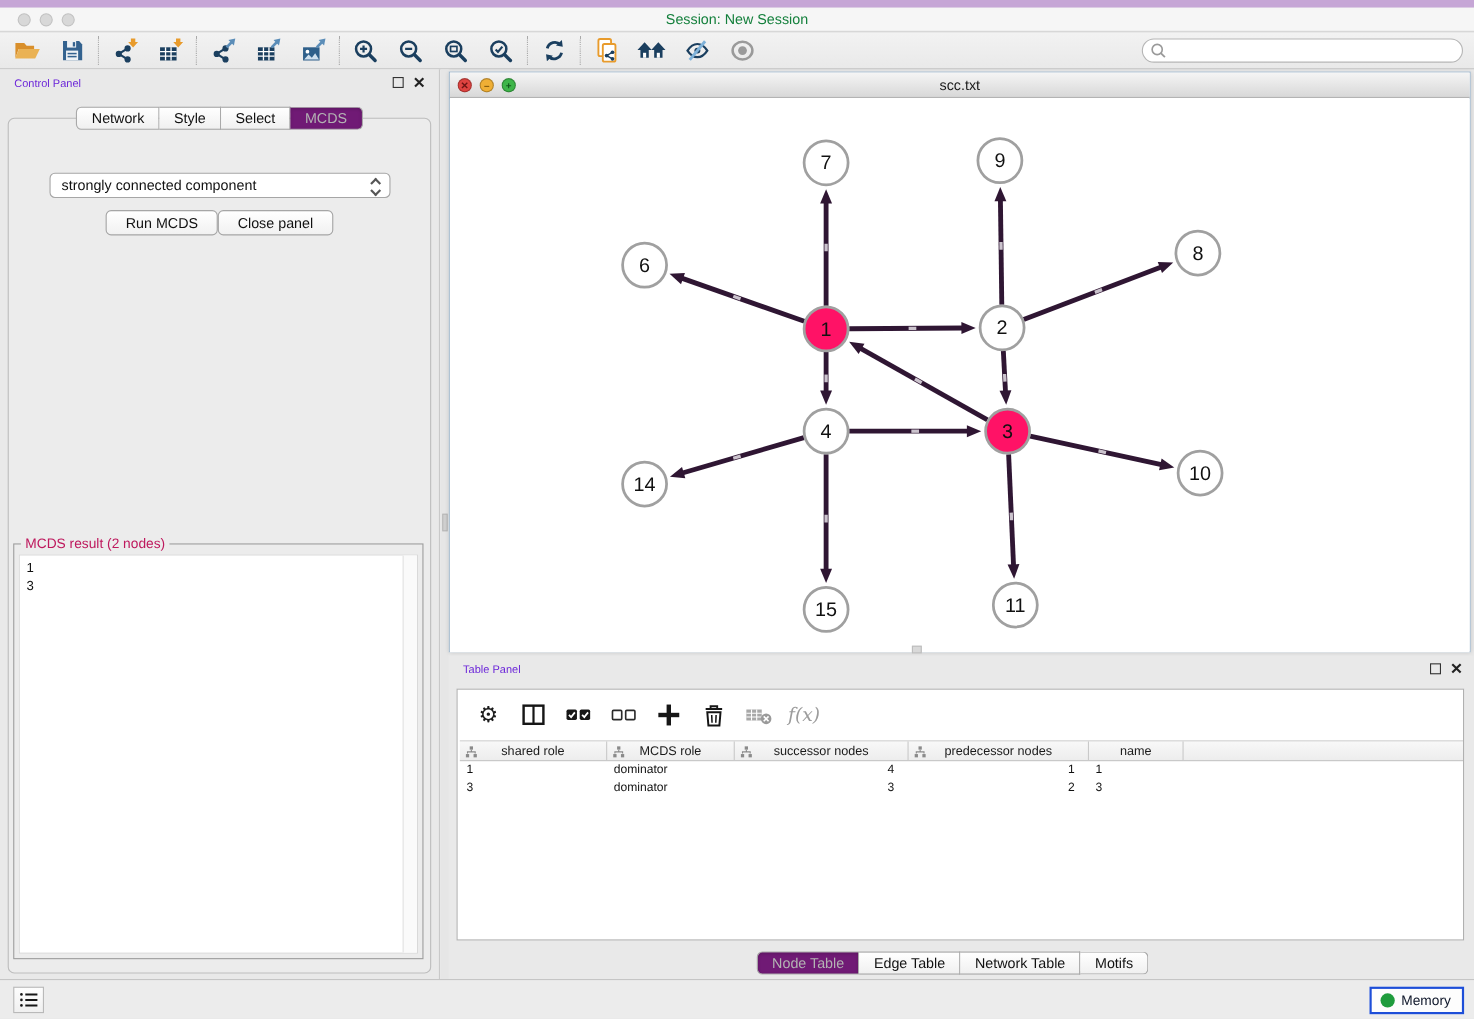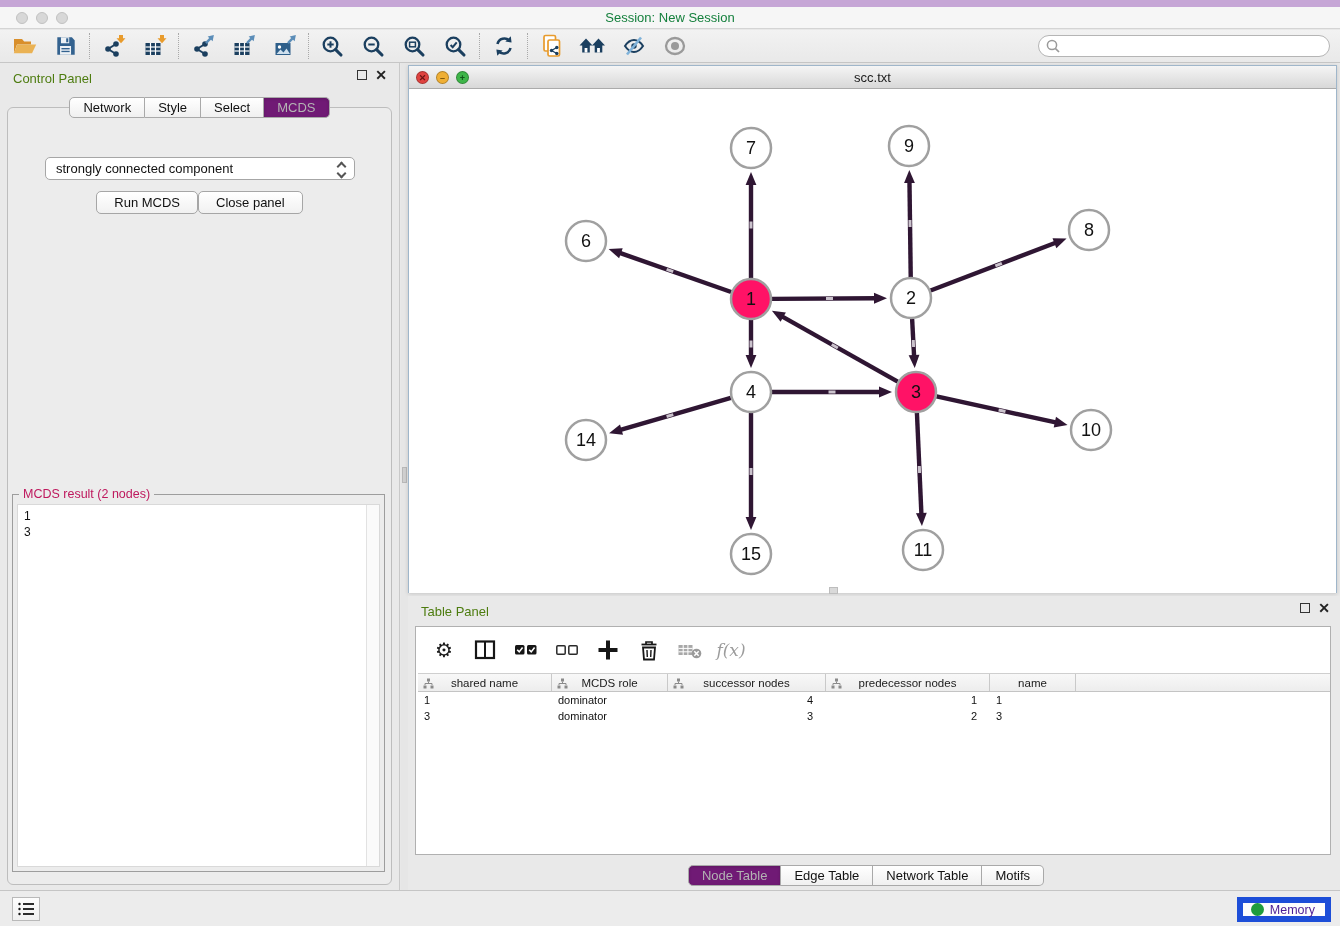--- a/index.html
+++ b/index.html
@@ -18,21 +18,21 @@
   
   .toolbar { position:absolute; top:30px; left:0; right:0; height:33px; background:linear-gradient(#f2f2f2,#e9e9e9); border-bottom:1px solid #c6c6c6; display:flex; align-items:center; padding-left:4px; }
   .tbtn { width:41px; height:28px; display:flex; align-items:center; justify-content:center; background:transparent; border:none; cursor:default; }
   .tsep { width:1px; height:26px; border-left:1px dotted #a9a9a9; margin:0 3px; }
   .search-field { position:absolute; right:10px; top:5px; width:292px; height:22px; background:#fff; border:1px solid #b5b5b5; border-radius:11px; display:flex; align-items:center; padding-left:6px; }
   .search-field input { border:none; outline:none; flex:1; font-size:12px; background:transparent; height:18px; }
 
   
   .control-panel { position:absolute; left:0; top:63px; width:400px; bottom:36px; background:#e9e9e9; border-right:1px solid #c9c9c9; }
   .panel-header { position:relative; height:28px; }
-  .panel-header .ptitle { position:absolute; left:13px; top:8px; font-size:13px; color:#4d7c0f; }
+  .panel-header .ptitle { position:absolute; left:13px; top:8px; font-size:10px; color:#6d28d9; }
   .panel-icons { position:absolute; right:12px; top:7px; display:flex; gap:8px; align-items:center; }
   .float-icon { width:10px; height:10px; border:1.6px solid #333; display:inline-block; }
   .close-x { font-size:14px; font-weight:bold; color:#222; line-height:10px; }
   .seg-row { position:absolute; left:0; right:0; display:flex; justify-content:center; z-index:3; }
   .cp-tabs { top:34px; }
   .seg-btn { height:21px; padding:0 13px; font-family:"Liberation Sans",sans-serif; font-size:13px; color:#111; background:linear-gradient(#ffffff,#f0f0f0); border:1px solid #a9a9a9; border-left:none; cursor:default; }
   .seg-btn:first-child { border-left:1px solid #a9a9a9; border-radius:5px 0 0 5px; }
   .seg-btn:last-child { border-radius:0 5px 5px 0; }
   .seg-btn.active { background:#701a75; color:#b3b3b3; box-shadow:inset 0 1px 3px rgba(0,0,0,.18); }
   .tab-content { position:absolute; left:7px; right:7px; top:44px; bottom:5px; background:#ececec; border:1px solid #bdbdbd; border-radius:6px; }
@@ -78,21 +78,21 @@
   .thead { display:flex; height:19px; background:linear-gradient(#f8f8f8,#ededed); border-top:1px solid #cfcfcf; border-bottom:1px solid #c4c4c4; }
   .th { position:relative; border-right:1px solid #c9c9c9; font-size:11.5px; color:#1a1a1a; display:flex; align-items:center; justify-content:center; }
   .th .hicon { position:absolute; left:5px; top:4px; }
   .trow { display:flex; height:16px; }
   .td { font-size:11px; color:#111; line-height:16px; overflow:hidden; white-space:nowrap; }
   .tp-tabs { bottom:4px; }
 
   
   .status-bar { position:absolute; bottom:0; left:0; right:0; height:36px; background:#ececec; border-top:1px solid #c5c5c5; }
   .list-btn { position:absolute; left:12px; top:6px; width:28px; height:24px; background:linear-gradient(#fdfdfd,#f0f0f0); border:1px solid #b9b9b9; display:flex; align-items:center; justify-content:center; }
-  .memory-btn { position:absolute; right:9px; top:6px; height:25px; padding:0 10px 0 8px; background:#fdfdfd; border:6px solid #1d4ed8; display:flex; align-items:center; gap:6px; font-size:12.5px; color:#4c1d95; }
+  .memory-btn { position:absolute; right:9px; top:6px; height:25px; padding:0 10px 0 8px; background:#fdfdfd; border:2px solid #1d4ed8; display:flex; align-items:center; gap:6px; font-size:12.5px; color:#0f172a; }
   .mem-dot { width:13px; height:13px; border-radius:50%; }
 </style>
 </head>
 <body>
 
 <div class="app">
 
   <div class="desktop-strip" style="background: rgb(198, 166, 214);"></div>
   <div class="titlebar">
     <div class="traffic">
@@ -456,21 +456,21 @@
       </div>
       <div class="grid-table">
         <div class="thead">
             <div class="th" style="width: 134px;">
               <svg width="11" height="11" viewBox="0 0 11 11" class="hicon">
                 <path d="M5.5 3.5v2M2 7V5.5h7V7" stroke="#8a8a8a" fill="none"></path>
                 <rect x="4" y="0.5" width="3" height="3" fill="#8a8a8a"></rect>
                 <rect x="0.5" y="7.5" width="3" height="3" fill="#8a8a8a"></rect>
                 <rect x="7.5" y="7.5" width="3" height="3" fill="#8a8a8a"></rect>
               </svg>
-              <span>shared name</span>
+              <span>shared role</span>
             </div>
             <div class="th" style="width: 116px;">
               <svg width="11" height="11" viewBox="0 0 11 11" class="hicon">
                 <path d="M5.5 3.5v2M2 7V5.5h7V7" stroke="#8a8a8a" fill="none"></path>
                 <rect x="4" y="0.5" width="3" height="3" fill="#8a8a8a"></rect>
                 <rect x="0.5" y="7.5" width="3" height="3" fill="#8a8a8a"></rect>
                 <rect x="7.5" y="7.5" width="3" height="3" fill="#8a8a8a"></rect>
               </svg>
               <span>MCDS role</span>
             </div>

